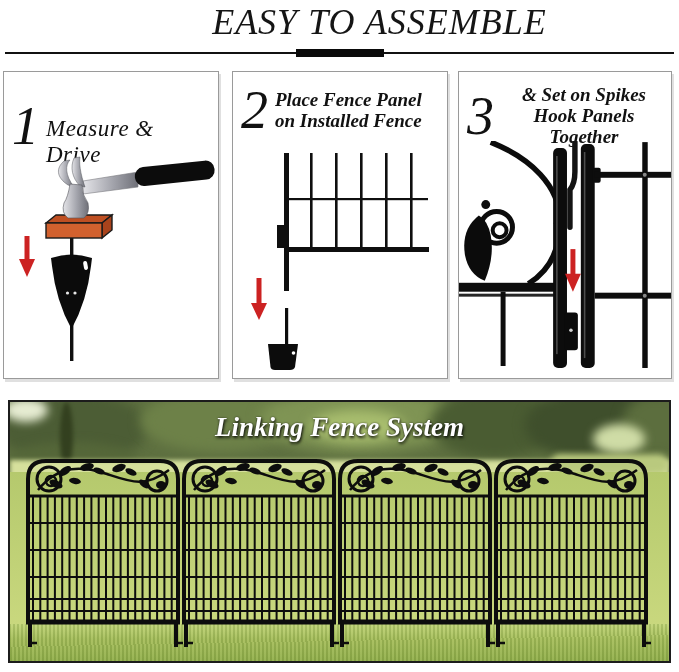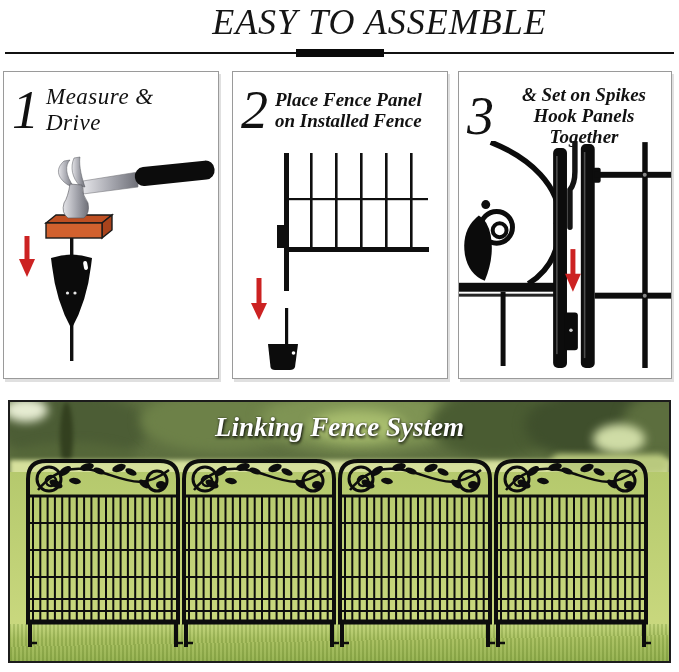--- a/index.html
+++ b/index.html
@@ -17,21 +17,21 @@
   
   .card{position:absolute;top:71px;height:308px;background:#fff;border:1px solid #9a9a9a;
         box-shadow:2px 3px 0 rgba(0,0,0,.12);box-sizing:border-box;}
   .c1{left:3px;width:216px;}
   .c2{left:232px;width:216px;}
   .c3{left:458px;width:214px;}
   .card-head{display:flex;align-items:center;padding:12px 4px 0 8px;}
   .num{font-style:italic;font-size:54px;line-height:52px;font-weight:400;flex:0 0 auto;}
   .lines{margin-left:7px;font-style:italic;}
   .lines span{display:block;}
-  .c1 .lines{font-size:23px;font-weight:500;letter-spacing:.5px;}
+  .c1 .lines{font-size:23px;font-weight:500;letter-spacing:.5px;margin-top:32px;}
   .c2 .lines,.c3 .lines{font-size:19px;font-weight:700;line-height:21px;text-align:center;}
   .illus{position:absolute;left:0;top:69px;width:100%;height:239px;}
 
   
   .photo{position:absolute;left:8px;top:400px;width:663px;height:263px;box-sizing:border-box;
          border:2px solid #1c1c1c;background:#b8cb6e;overflow:hidden;}
   .photo .layer{position:absolute;}
   .trees{left:0;top:0;width:659px;height:74px;background:#5e7040;overflow:hidden;}
   .trees div{position:absolute;border-radius:50%;}
   .t1{left:-12px;top:-10px;width:150px;height:72px;background:#4c5d35;filter:blur(6px);}

